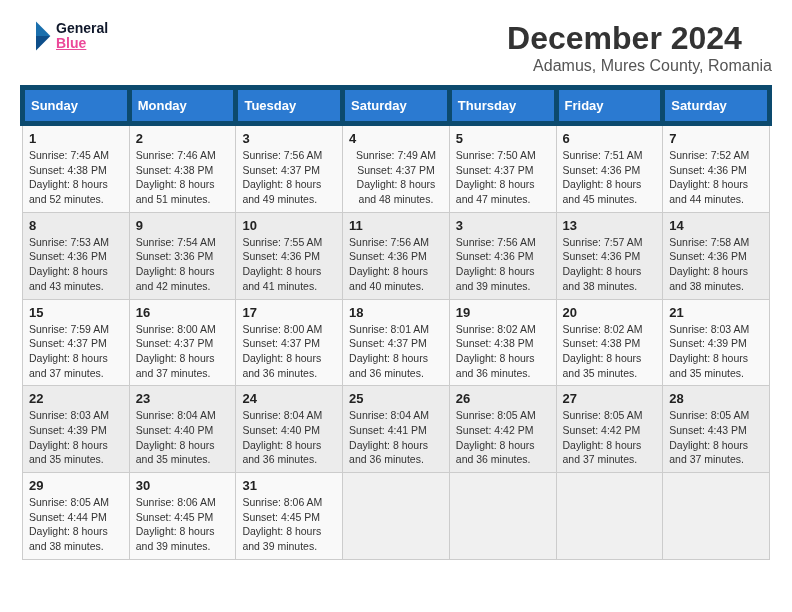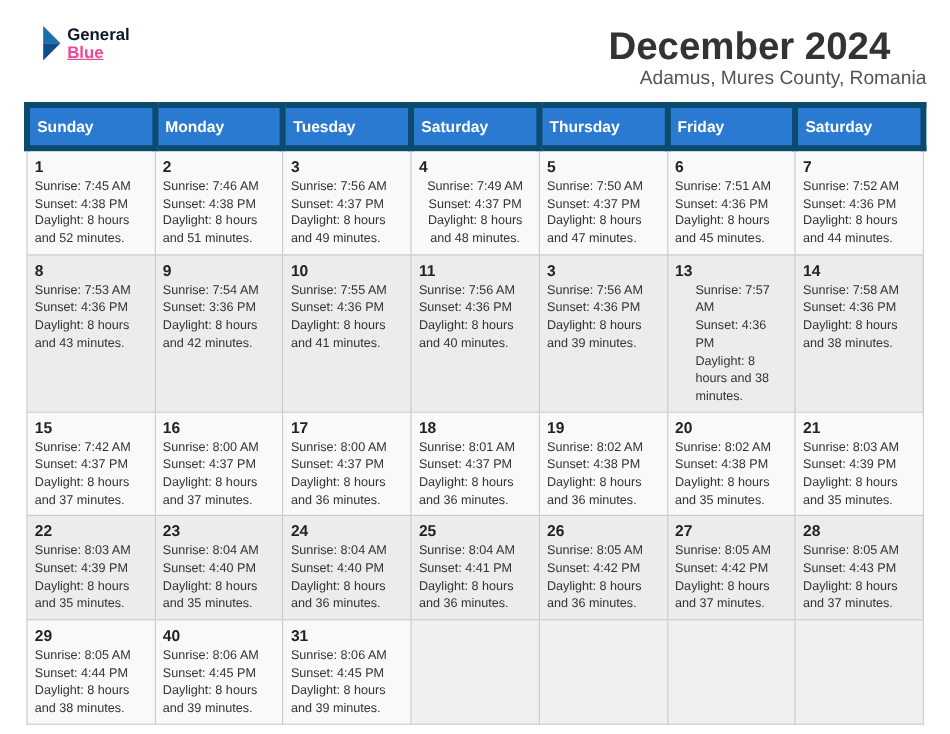--- a/index.html
+++ b/index.html
@@ -200,35 +200,35 @@
 Daylight: 8 hours and 40 minutes.</div>
         </td>
         <td>
           <span class="day-number">3</span>
           <div class="day-info" style="white-space: pre-line;">Sunrise: 7:56 AM
 Sunset: 4:36 PM
 Daylight: 8 hours and 39 minutes.</div>
         </td>
         <td>
           <span class="day-number">13</span>
-          <div class="day-info" style="white-space: pre-line; margin-left: 17px;">Sunrise: 7:57 AM
+          <div class="day-info" style="white-space: pre-line;">Sunrise: 7:57 AM
 Sunset: 4:36 PM
 Daylight: 8 hours and 38 minutes.</div>
         </td>
         <td>
           <span class="day-number">14</span>
           <div class="day-info" style="white-space: pre-line;">Sunrise: 7:58 AM
 Sunset: 4:36 PM
 Daylight: 8 hours and 38 minutes.</div>
         </td>
       </tr>
       <tr>
         <td>
           <span class="day-number">15</span>
-          <div class="day-info" style="white-space: pre-line;">Sunrise: 7:42 AM
+          <div class="day-info" style="white-space: pre-line;">Sunrise: 7:59 AM
 Sunset: 4:37 PM
 Daylight: 8 hours and 37 minutes.</div>
         </td>
         <td>
           <span class="day-number">16</span>
           <div class="day-info" style="white-space: pre-line;">Sunrise: 8:00 AM
 Sunset: 4:37 PM
 Daylight: 8 hours and 37 minutes.</div>
         </td>
         <td>
@@ -307,21 +307,21 @@
         </td>
       </tr>
       <tr>
         <td>
           <span class="day-number">29</span>
           <div class="day-info" style="white-space: pre-line;">Sunrise: 8:05 AM
 Sunset: 4:44 PM
 Daylight: 8 hours and 38 minutes.</div>
         </td>
         <td>
-          <span class="day-number">40</span>
+          <span class="day-number">30</span>
           <div class="day-info" style="white-space: pre-line;">Sunrise: 8:06 AM
 Sunset: 4:45 PM
 Daylight: 8 hours and 39 minutes.</div>
         </td>
         <td>
           <span class="day-number">31</span>
           <div class="day-info" style="white-space: pre-line;">Sunrise: 8:06 AM
 Sunset: 4:45 PM
 Daylight: 8 hours and 39 minutes.</div>
         </td>

